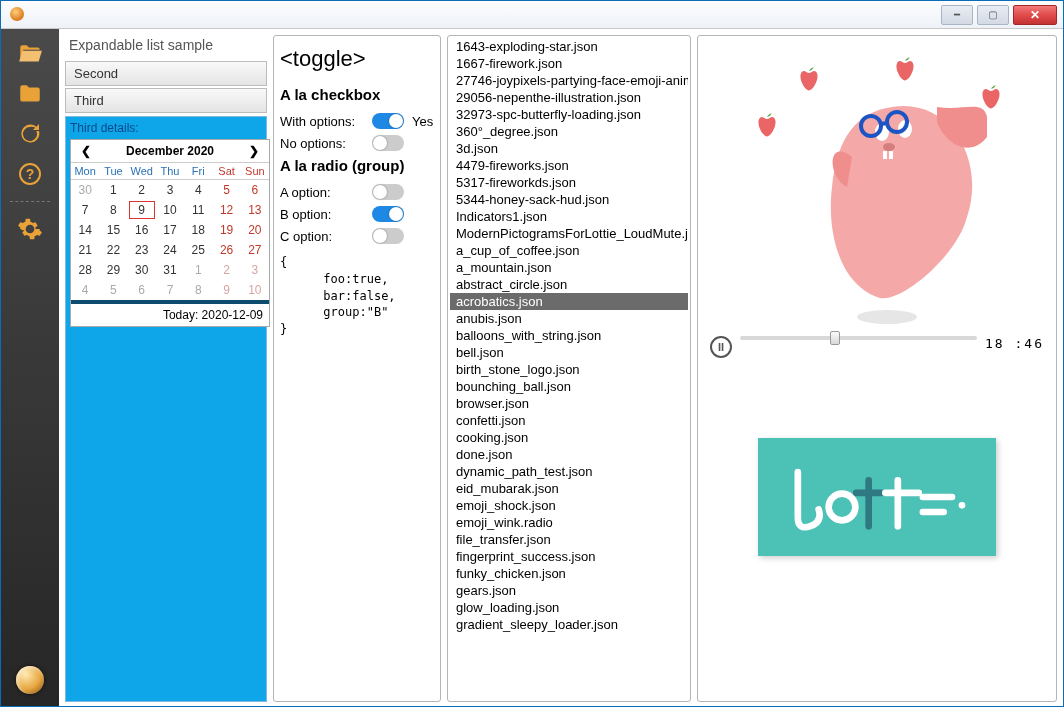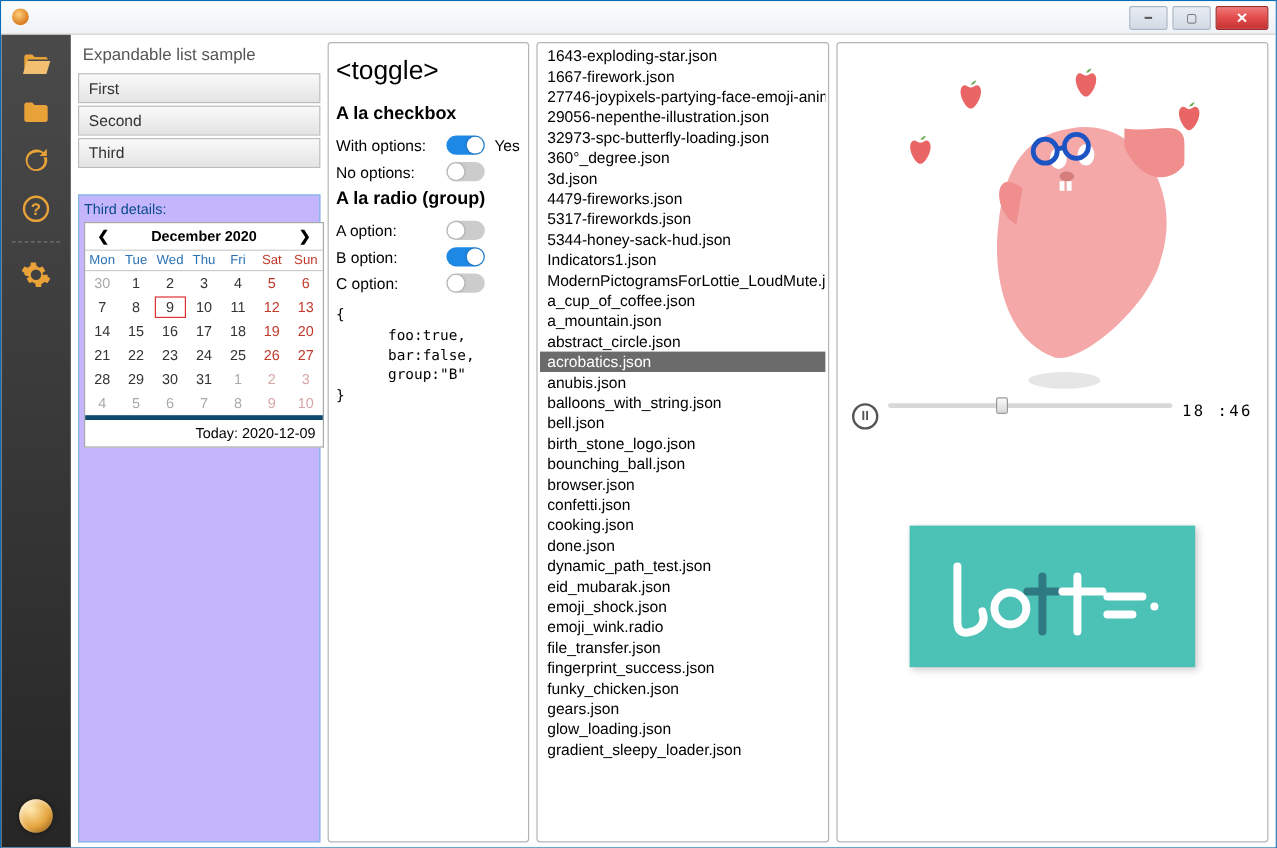--- a/index.html
+++ b/index.html
@@ -88,22 +88,22 @@
 .exp-item {
   background: linear-gradient(#f9f9f9,#e4e4e4);
   border:1px solid #bcbcbc;
   padding:4px 8px;
   margin-bottom:2px;
   font-size:13px;
   color:#333;
 }
 .third-details {
   border:1px solid #7fb9e0;
-  background:#c4b5fd;
-  margin-top:20px;
+  background:#0ea5e9;
+  margin-top:1px;
   padding:4px 4px 6px 4px;
   flex:1;
 }
 .details-title { color:#0a4a8a; font-size:12px; margin-bottom:4px;}
 .cal {
   background:#fff;
   border:1px solid #a9a9a9;
   width:200px;
   font-size:12px;
 }
@@ -221,21 +221,20 @@
         </svg>
     </div>
     <div class="spacer"></div>
     <div class="orb"></div>
   </div>
 
   <div class="content">
 
     <div class="col1">
       <div class="page-title">Expandable list sample</div>
-      <div class="exp-item">First</div>
       <div class="exp-item">Second</div>
       <div class="exp-item">Third</div>
       <div class="third-details">
         <div class="details-title">Third details:</div>
         <div class="cal">
           <div class="cal-head">
             <span class="cal-nav">❮</span>
             <span>December  2020</span>
             <span class="cal-nav">❯</span>
           </div>

